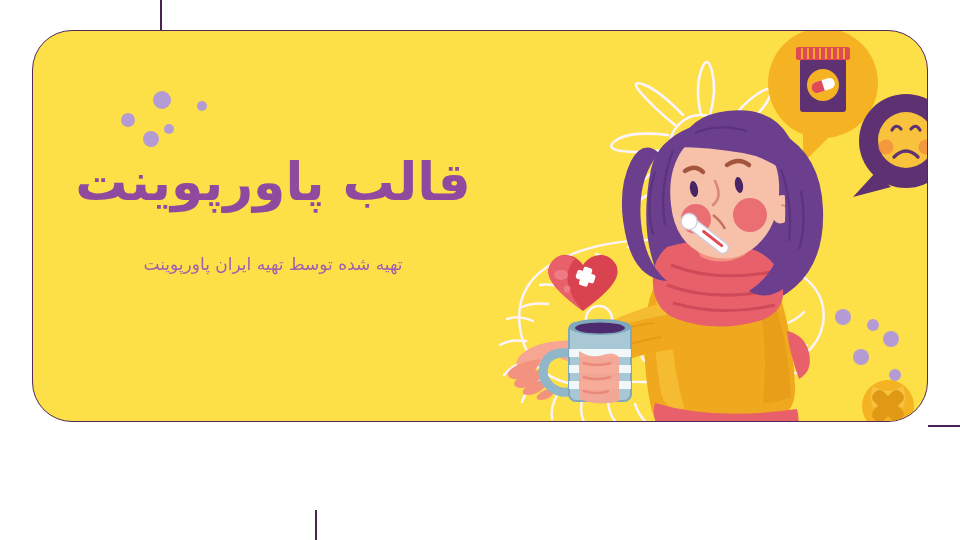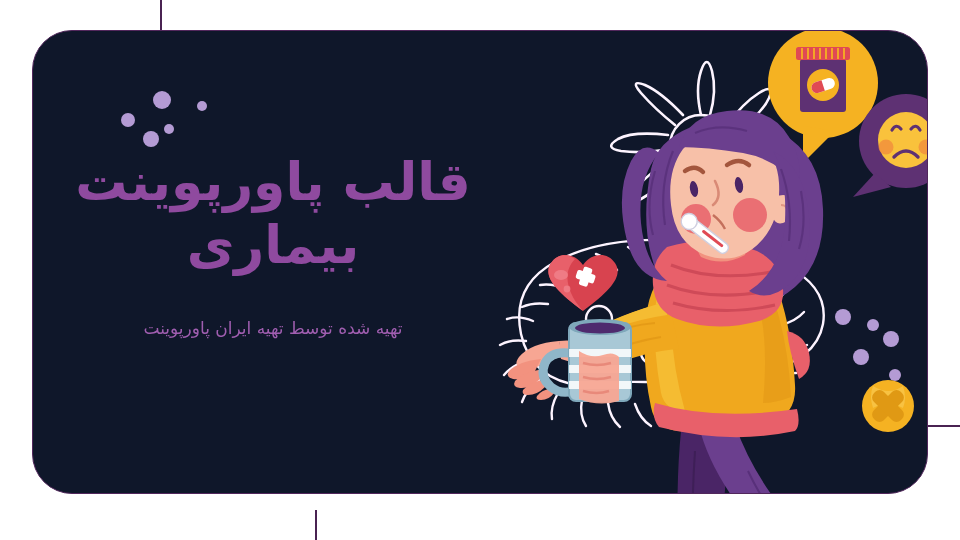--- a/index.html
+++ b/index.html
@@ -10,22 +10,22 @@
   .stage{position:relative;width:960px;height:540px;background:#ffffff;overflow:hidden;}
 
   
   .crop-line{position:absolute;background:#4a2352;}
   .crop-v-top{left:160px;top:0;width:1.5px;height:32px;}
   .crop-v-bottom{left:315px;top:510px;width:1.5px;height:30px;}
   .crop-h-right{left:928px;top:425px;height:1.5px;width:32px;}
 
   
   .card{
-    position:absolute;left:32px;top:30px;width:896px;height:464px;
-    background:#0f172a;
+    position:absolute;left:32px;top:30px;width:896px;height:392px;
+    background:#fde047;
     border:1.4px solid #52275c;
     border-radius:40px;
     box-sizing:border-box;
     overflow:hidden;
   }
   .card-inner{position:absolute;inset:0;}
 
   
   .dot{position:absolute;border-radius:50%;background:#b49bd4;}
 
@@ -277,20 +277,19 @@
             </g>
 
             <path d="M330 214 q8 6 12 14" stroke="#c4705c" stroke-width="2.4" fill="none"></path>
           </g>
         </svg>
       </div>
 
       <div class="text-block">
         <h1 class="title">
           <span>قالب پاورپوینت</span><br>
-          <span>بیماری</span>
         </h1>
         <p class="subtitle">تهیه شده توسط تهیه ایران پاورپوینت</p>
       </div>
 
     </div>
   </div>
 </div>
 
 </body></html>

